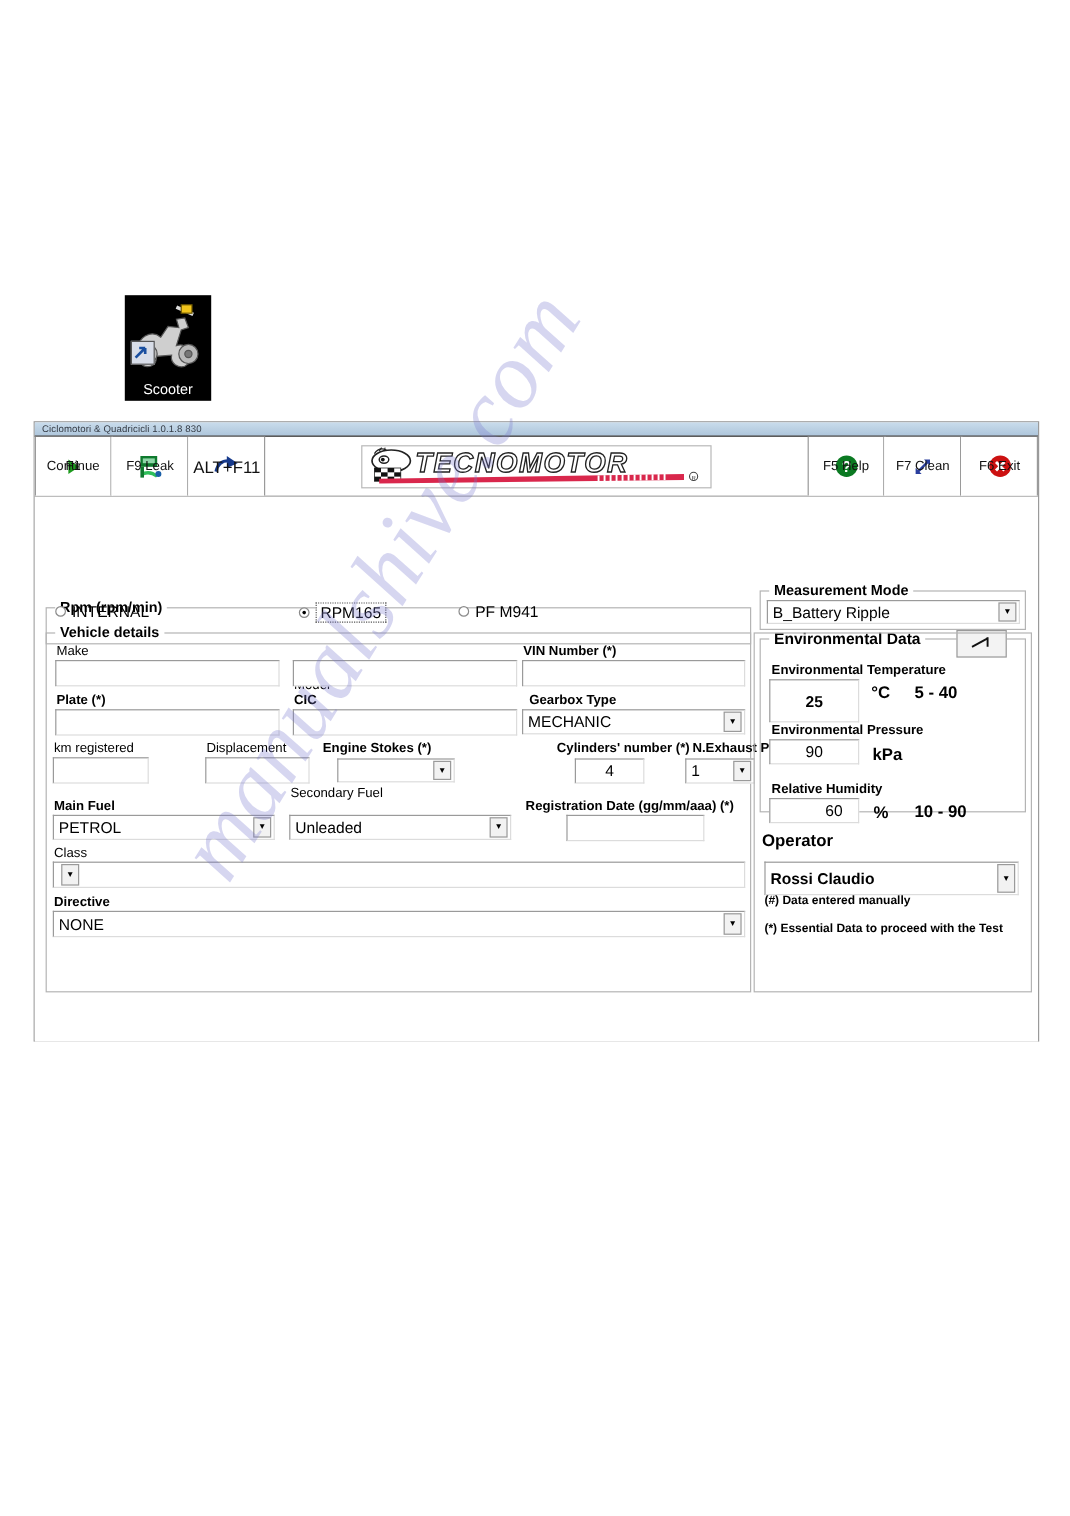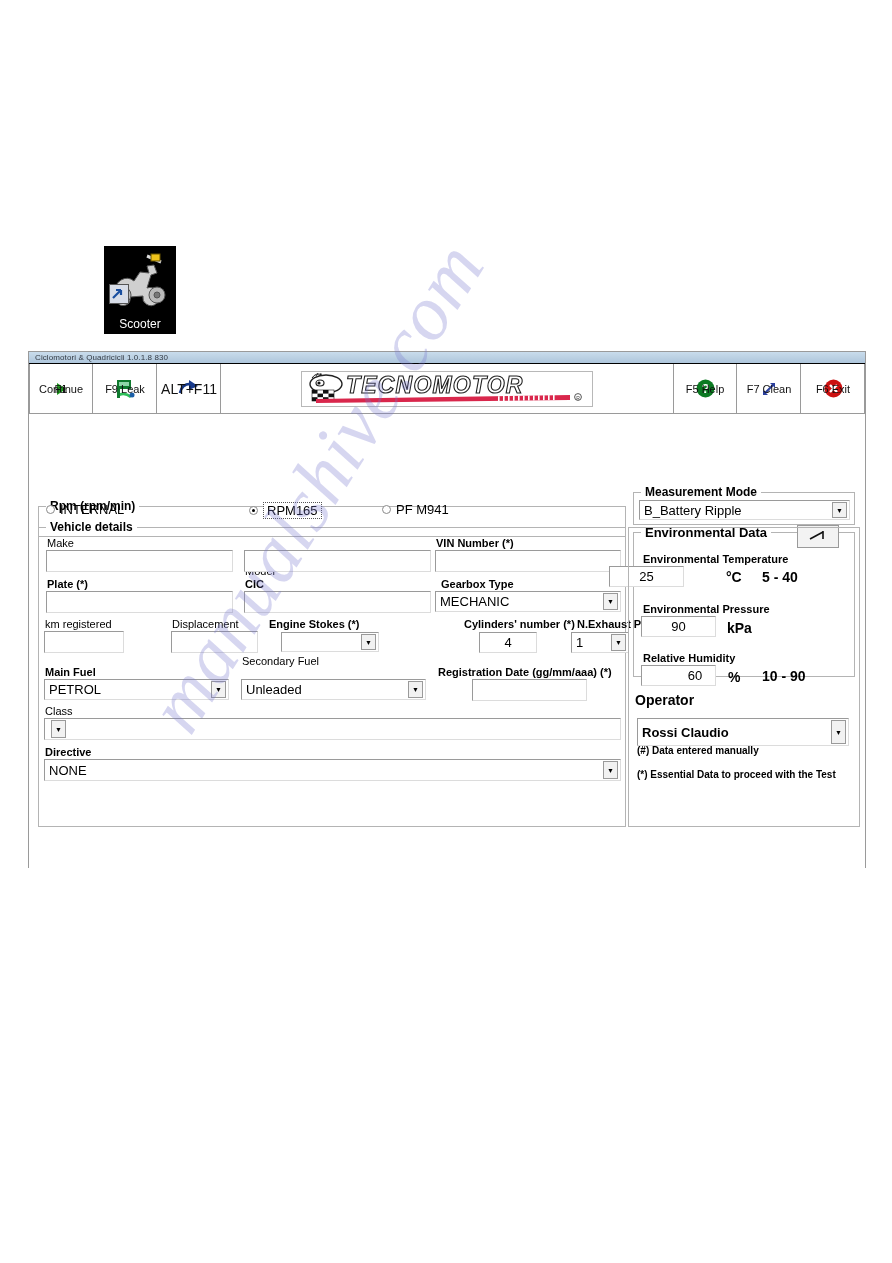--- a/index.html
+++ b/index.html
@@ -385,21 +385,21 @@
       <span class="group-title" style="font-size:13px;">Environmental Data</span>
     </div>
     <div class="mini-btn" style="left:768px;top:111px;width:42px;height:23px;">
       <svg width="22" height="14" viewBox="0 0 22 14">
         <path d="M3 9 L16 2" stroke="#111" stroke-width="1.6" fill="none"></path>
         <path d="M16 1 L16 9" stroke="#111" stroke-width="1.6" fill="none"></path>
       </svg>
     </div>
 
     <span class="lbl b" style="left:614px;top:139px;">Environmental Temperature</span>
-    <input class="tfield center" style="left: 580px; top: 152px; width: 75px; height: 21px;" value="25">
+    <input class="tfield center" style="left: 612px; top: 152px; width: 75px; height: 36px; font-weight: bold;" value="25">
     <span class="lbl big" style="left:697px;top:155px;">°C</span>
     <span class="lbl big" style="left:733px;top:155px;">5 - 40</span>
 
     <span class="lbl b" style="left:614px;top:189px;">Environmental Pressure</span>
     <input class="tfield center" style="left: 612px; top: 202px; width: 75px; height: 21px;" value="90">
     <span class="lbl big" style="left:698px;top:206px;">kPa</span>
 
     <span class="lbl b" style="left:614px;top:238px;">Relative Humidity</span>
     <input class="tfield center" style="left: 612px; top: 251px; width: 75px; height: 21px; padding-left: 36px;" value="60">
     <span class="lbl big" style="left:699px;top:255px;">%</span>

